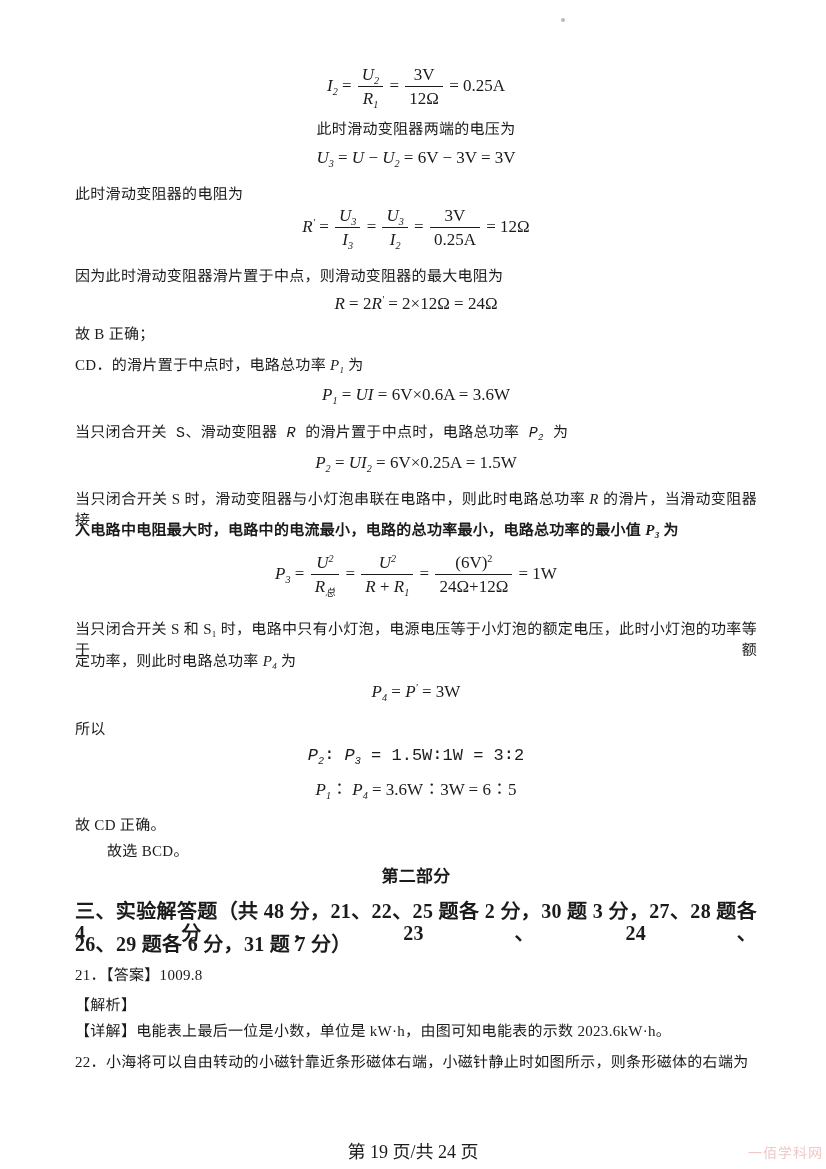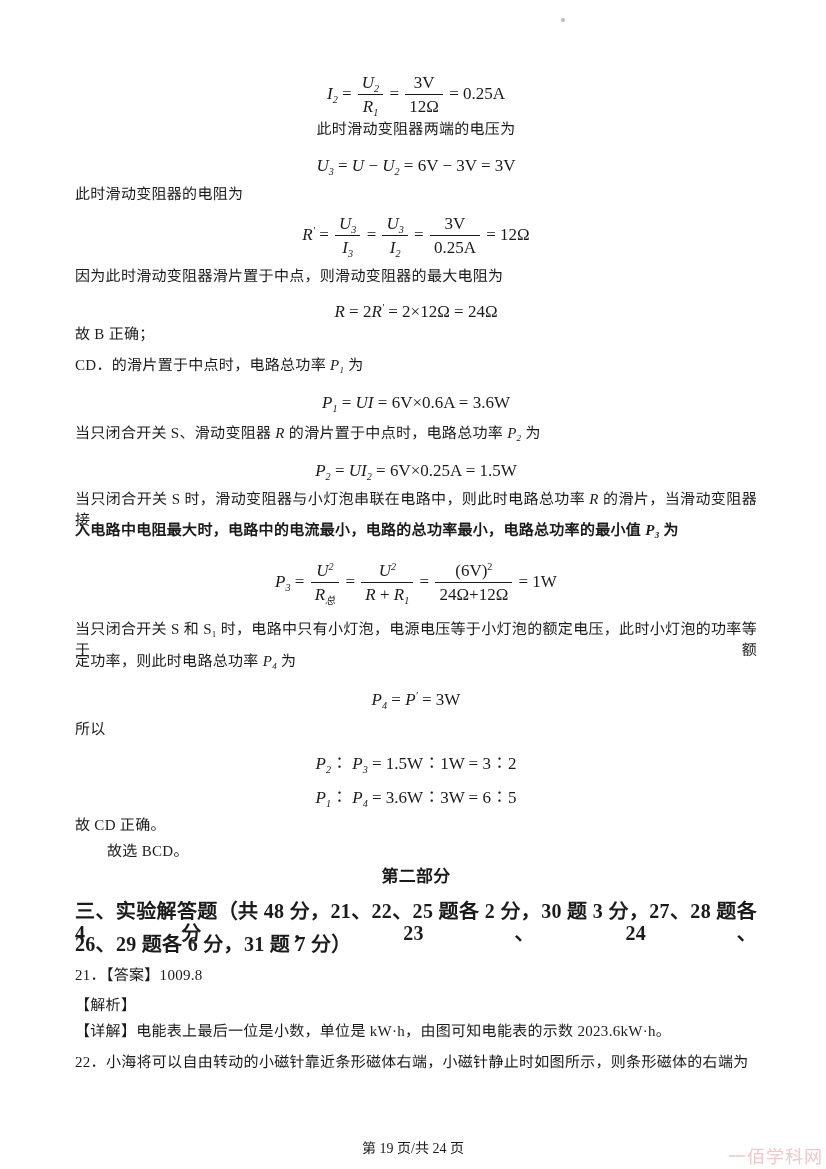--- a/index.html
+++ b/index.html
@@ -36,21 +36,20 @@
     font-size: 17px;
   }
   .just {
     text-align: justify;
     text-align-last: justify;
   }
   .formula {
     text-align: center;
     font-size: 17px;
     line-height: 1.25;
-    margin-top: 8px;
   }
   .iv { font-style: italic; }
   sub, sup {
     font-size: 60%;
     line-height: 0;
   }
   sub { vertical-align: -0.35em; }
   sup { vertical-align: 0.6em; }
   .frac {
     display: inline-block;
@@ -67,28 +66,28 @@
   .fden {
     display: block;
     padding: 1px 4px 0;
   }
   .footer {
     position: absolute;
     left: 0;
     width: 100%;
     top: 1137px;
     text-align: center;
-    font-size: 14px;
+    font-size: 18px;
     color: #1b1b1b;
   }
   .watermark {
     position: absolute;
     right: 3px;
     top: 1142px;
-    font-size: 18px;
+    font-size: 14px;
     letter-spacing: 1px;
   }
   .stray {
     position: absolute;
     left: 561px;
     top: 18px;
     width: 4px;
     height: 4px;
     background: #a9a9a9;
     border-radius: 50%;
@@ -104,30 +103,30 @@
       <div class="block formula" style="top: 64px;"><span class="tok iv"><span>I</span><sub>2</sub></span><span class="tok"><span> = </span></span><span class="frac"><span class="fnum"><span class="tok iv"><span>U</span><sub>2</sub></span></span><span class="fden"><span class="tok iv"><span>R</span><sub>1</sub></span></span></span><span class="tok"><span> = </span></span><span class="frac"><span class="fnum"><span class="tok"><span>3V</span></span></span><span class="fden"><span class="tok"><span>12Ω</span></span></span></span><span class="tok"><span> = 0.25A</span></span></div>
       <div class="block para" style="top: 119px; text-align: center;"><span class="tok"><span>此时滑动变阻器两端的电压为</span></span></div>
       <div class="block formula" style="top: 147px;"><span class="tok iv"><span>U</span><sub>3</sub></span><span class="tok"><span> = </span></span><span class="tok iv"><span>U</span></span><span class="tok"><span> − </span></span><span class="tok iv"><span>U</span><sub>2</sub></span><span class="tok"><span> = 6V − 3V = 3V</span></span></div>
       <div class="block para" style="top: 184px;"><span class="tok"><span>此时滑动变阻器的电阻为</span></span></div>
       <div class="block formula" style="top: 205px;"><span class="tok iv"><span>R</span><sup>′</sup></span><span class="tok"><span> = </span></span><span class="frac"><span class="fnum"><span class="tok iv"><span>U</span><sub>3</sub></span></span><span class="fden"><span class="tok iv"><span>I</span><sub>3</sub></span></span></span><span class="tok"><span> = </span></span><span class="frac"><span class="fnum"><span class="tok iv"><span>U</span><sub>3</sub></span></span><span class="fden"><span class="tok iv"><span>I</span><sub>2</sub></span></span></span><span class="tok"><span> = </span></span><span class="frac"><span class="fnum"><span class="tok"><span>3V</span></span></span><span class="fden"><span class="tok"><span>0.25A</span></span></span></span><span class="tok"><span> = 12Ω</span></span></div>
       <div class="block para" style="top: 266px;"><span class="tok"><span>因为此时滑动变阻器滑片置于中点，则滑动变阻器的最大电阻为</span></span></div>
       <div class="block formula" style="top: 293px;"><span class="tok iv"><span>R</span></span><span class="tok"><span> = 2</span></span><span class="tok iv"><span>R</span><sup>′</sup></span><span class="tok"><span> = 2×12Ω = 24Ω</span></span></div>
       <div class="block para" style="top: 324px;"><span class="tok"><span>故 B 正确；</span></span></div>
       <div class="block para" style="top: 355px;"><span class="tok"><span>CD．的滑片置于中点时，电路总功率 </span></span><span class="tok iv"><span>P</span><sub>1</sub></span><span class="tok"><span> 为</span></span></div>
       <div class="block formula" style="top: 384px;"><span class="tok iv"><span>P</span><sub>1</sub></span><span class="tok"><span> = </span></span><span class="tok iv"><span>UI</span></span><span class="tok"><span> = 6V×0.6A = 3.6W</span></span></div>
-      <div class="block para" style="top: 423px;"><span class="tok"><span>当只闭合开关 S、滑动变阻器 </span></span><span class="tok iv"><span>R</span></span><span class="tok"><span> 的滑片置于中点时，电路总功率 </span></span><span class="tok iv"><span>P</span><sub>2</sub></span><span class="tok"><span> 为</span></span></div>
+      <div class="block para" style="top: 423px; font-family: Liberation Mono, monospace;"><span class="tok"><span>当只闭合开关 S、滑动变阻器 </span></span><span class="tok iv"><span>R</span></span><span class="tok"><span> 的滑片置于中点时，电路总功率 </span></span><span class="tok iv"><span>P</span><sub>2</sub></span><span class="tok"><span> 为</span></span></div>
       <div class="block formula" style="top: 452px;"><span class="tok iv"><span>P</span><sub>2</sub></span><span class="tok"><span> = </span></span><span class="tok iv"><span>UI</span><sub>2</sub></span><span class="tok"><span> = 6V×0.25A = 1.5W</span></span></div>
       <div class="block para just" style="top: 489px;"><span class="tok"><span>当只闭合开关 S 时，滑动变阻器与小灯泡串联在电路中，则此时电路总功率 </span></span><span class="tok iv"><span>R</span></span><span class="tok"><span> 的滑片，当滑动变阻器接</span></span></div>
       <div class="block para" style="top: 520px; font-weight: bold;"><span class="tok"><span>入电路中电阻最大时，电路中的电流最小，电路的总功率最小，电路总功率的最小值 </span></span><span class="tok iv"><span>P</span><sub>3</sub></span><span class="tok"><span> 为</span></span></div>
       <div class="block formula" style="top: 552px;"><span class="tok iv"><span>P</span><sub>3</sub></span><span class="tok"><span> = </span></span><span class="frac"><span class="fnum"><span class="tok iv"><span>U</span><sup>2</sup></span></span><span class="fden"><span class="tok iv"><span>R</span><sub>总</sub></span></span></span><span class="tok"><span> = </span></span><span class="frac"><span class="fnum"><span class="tok iv"><span>U</span><sup>2</sup></span></span><span class="fden"><span class="tok iv"><span>R</span></span><span class="tok"><span> + </span></span><span class="tok iv"><span>R</span><sub>1</sub></span></span></span><span class="tok"><span> = </span></span><span class="frac"><span class="fnum"><span class="tok"><span>(6V)</span><sup>2</sup></span></span><span class="fden"><span class="tok"><span>24Ω+12Ω</span></span></span></span><span class="tok"><span> = 1W</span></span></div>
       <div class="block para just" style="top: 619px;"><span class="tok"><span>当只闭合开关 S 和 </span></span><span class="tok"><span>S</span><sub>1</sub></span><span class="tok"><span> 时，电路中只有小灯泡，电源电压等于小灯泡的额定电压，此时小灯泡的功率等于额</span></span></div>
       <div class="block para" style="top: 651px;"><span class="tok"><span>定功率，则此时电路总功率 </span></span><span class="tok iv"><span>P</span><sub>4</sub></span><span class="tok"><span> 为</span></span></div>
       <div class="block formula" style="top: 681px;"><span class="tok iv"><span>P</span><sub>4</sub></span><span class="tok"><span> = </span></span><span class="tok iv"><span>P</span><sup>′</sup></span><span class="tok"><span> = 3W</span></span></div>
       <div class="block para" style="top: 719px;"><span class="tok"><span>所以</span></span></div>
-      <div class="block formula" style="top: 745px;"><span class="tok iv"><span>P</span><sub>2</sub></span><span class="tok"><span>∶ </span></span><span class="tok iv"><span>P</span><sub>3</sub></span><span class="tok"><span> = 1.5W∶1W = 3∶2</span></span></div>
+      <div class="block formula" style="top: 745px; font-family: Liberation Mono, monospace;"><span class="tok iv"><span>P</span><sub>2</sub></span><span class="tok"><span>∶ </span></span><span class="tok iv"><span>P</span><sub>3</sub></span><span class="tok"><span> = 1.5W∶1W = 3∶2</span></span></div>
       <div class="block formula" style="top: 779px;"><span class="tok iv"><span>P</span><sub>1</sub></span><span class="tok"><span>∶ </span></span><span class="tok iv"><span>P</span><sub>4</sub></span><span class="tok"><span> = 3.6W∶3W = 6∶5</span></span></div>
       <div class="block para" style="top: 815px;"><span class="tok"><span>故 CD 正确。</span></span></div>
       <div class="block para" style="top: 841px; margin-left: 32px;"><span class="tok"><span>故选 BCD。</span></span></div>
       <div class="block para bold center" style="top: 866px; font-family: Liberation Serif, serif;"><span class="tok"><span>第二部分</span></span></div>
       <div class="block para bold just" style="top: 900px;"><span class="tok"><span>三、实验解答题（共 48 分，21、22、25 题各 2 分，30 题 3 分，27、28 题各 4 分，23、24、</span></span></div>
       <div class="block para bold" style="top: 933px;"><span class="tok"><span>26、29 题各 6 分，31 题 7 分）</span></span></div>
       <div class="block para" style="top: 965px;"><span class="tok"><span>21．【答案】1009.8</span></span></div>
       <div class="block para" style="top: 995px;"><span class="tok"><span>【解析】</span></span></div>
       <div class="block para" style="top: 1021px;"><span class="tok"><span>【详解】电能表上最后一位是小数，单位是 kW·h，由图可知电能表的示数 2023.6kW·h。</span></span></div>
       <div class="block para" style="top: 1052px;"><span class="tok"><span>22．小海将可以自由转动的小磁针靠近条形磁体右端，小磁针静止时如图所示，则条形磁体的右端为</span></span></div>

